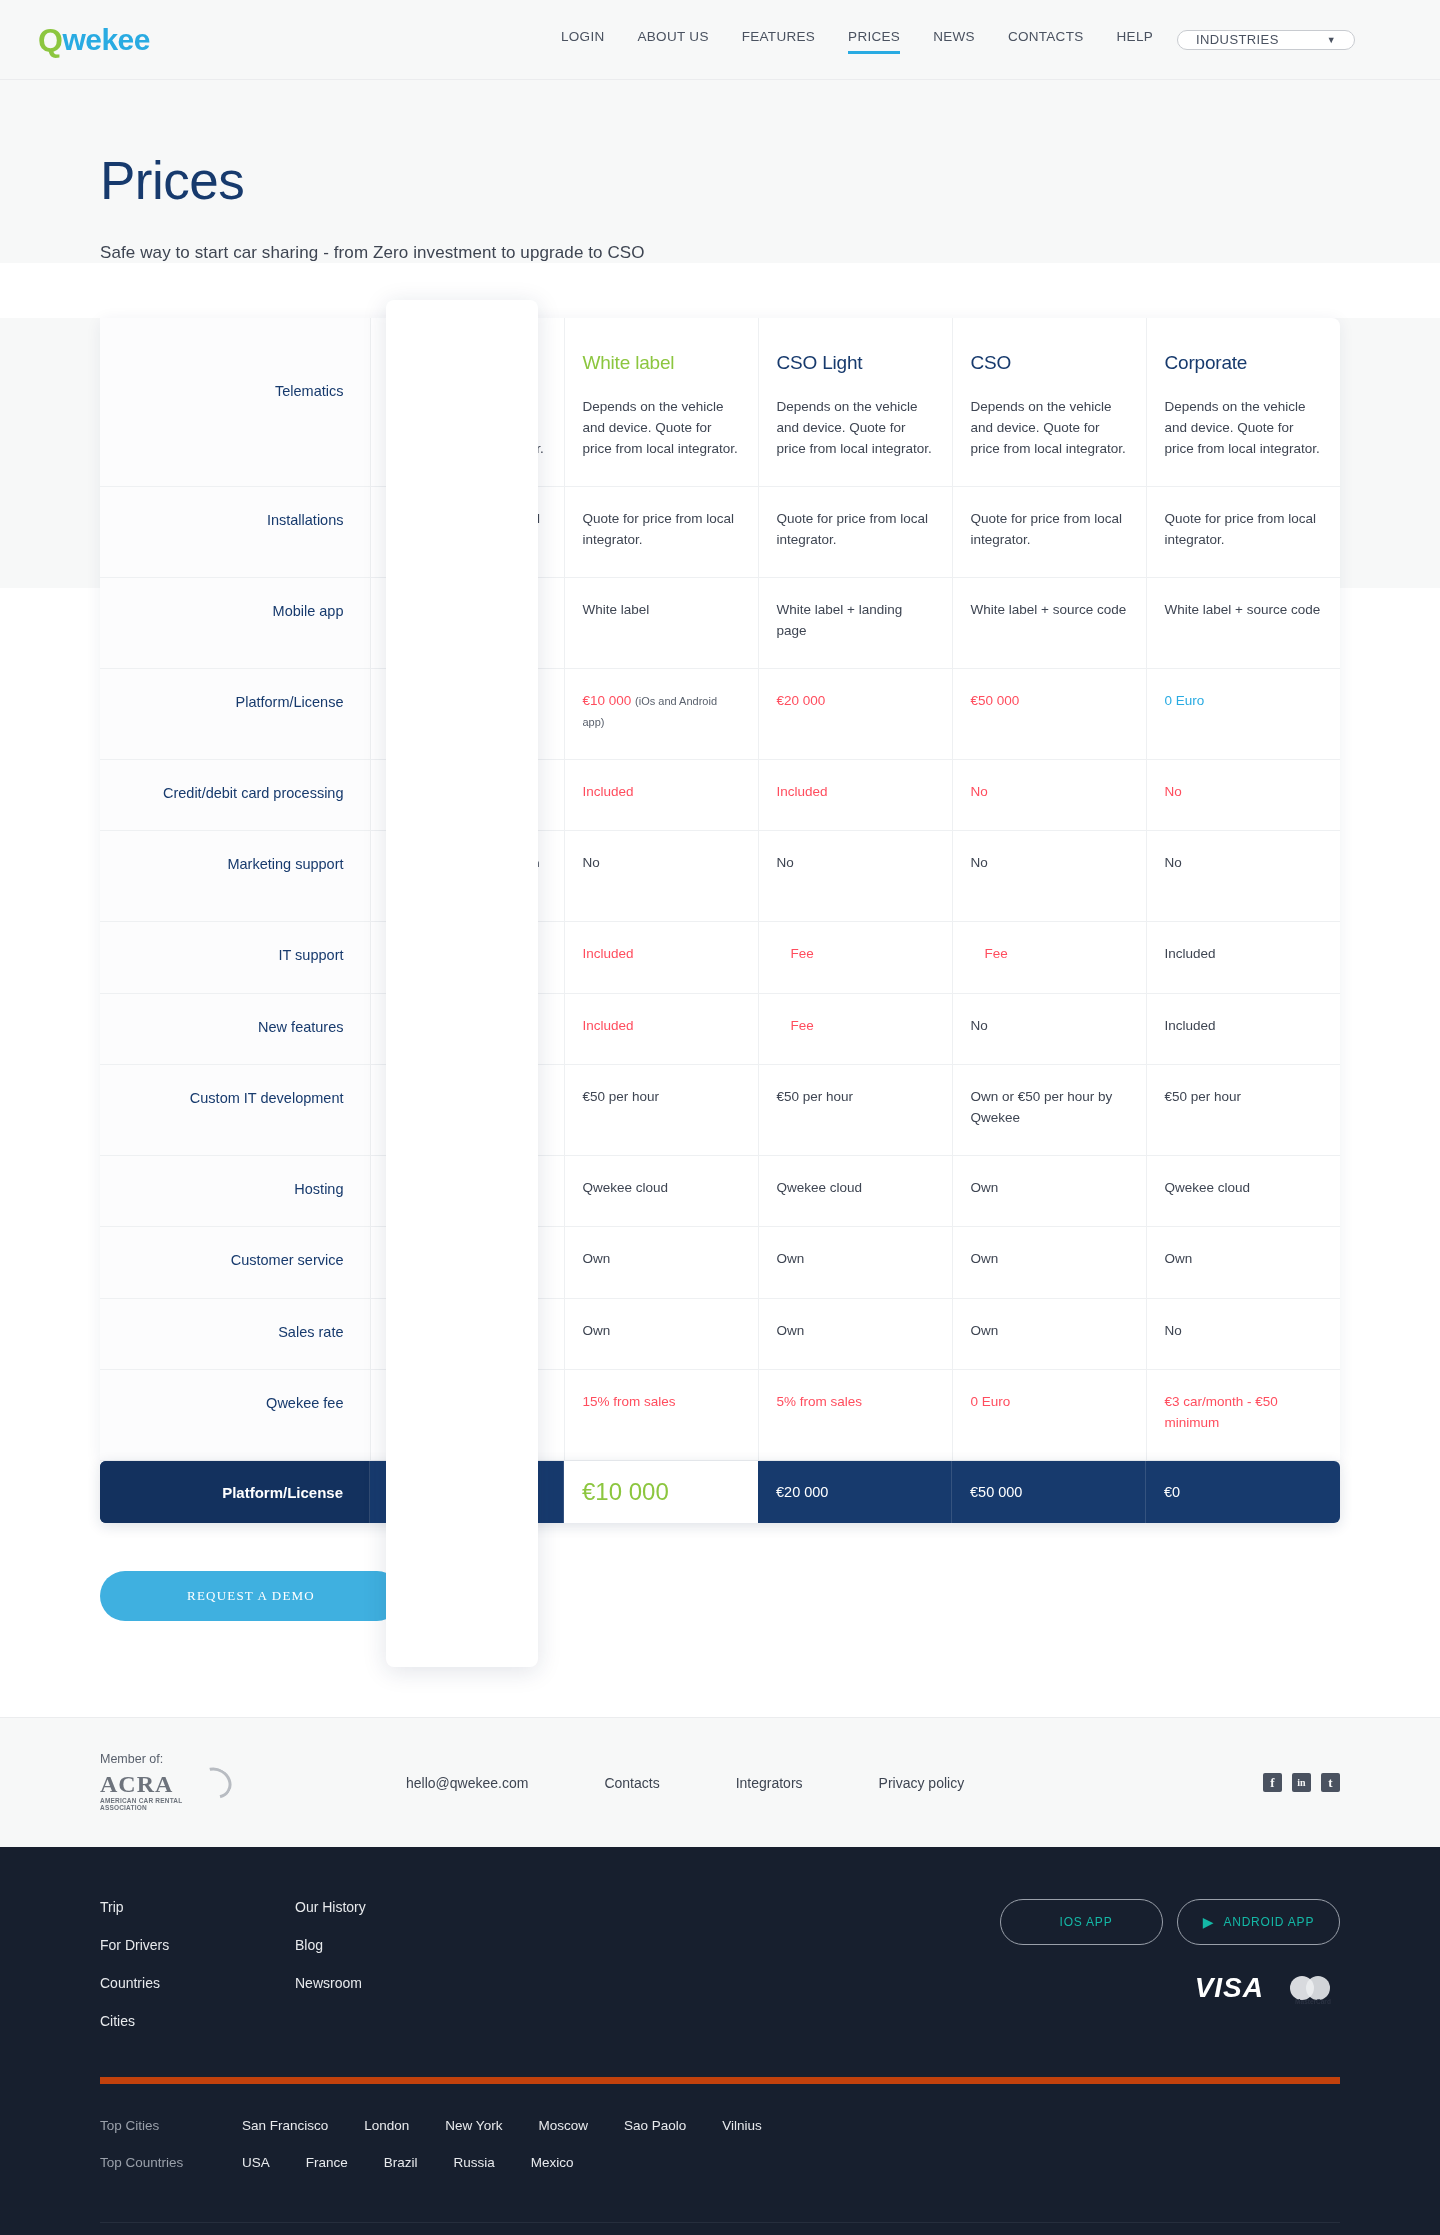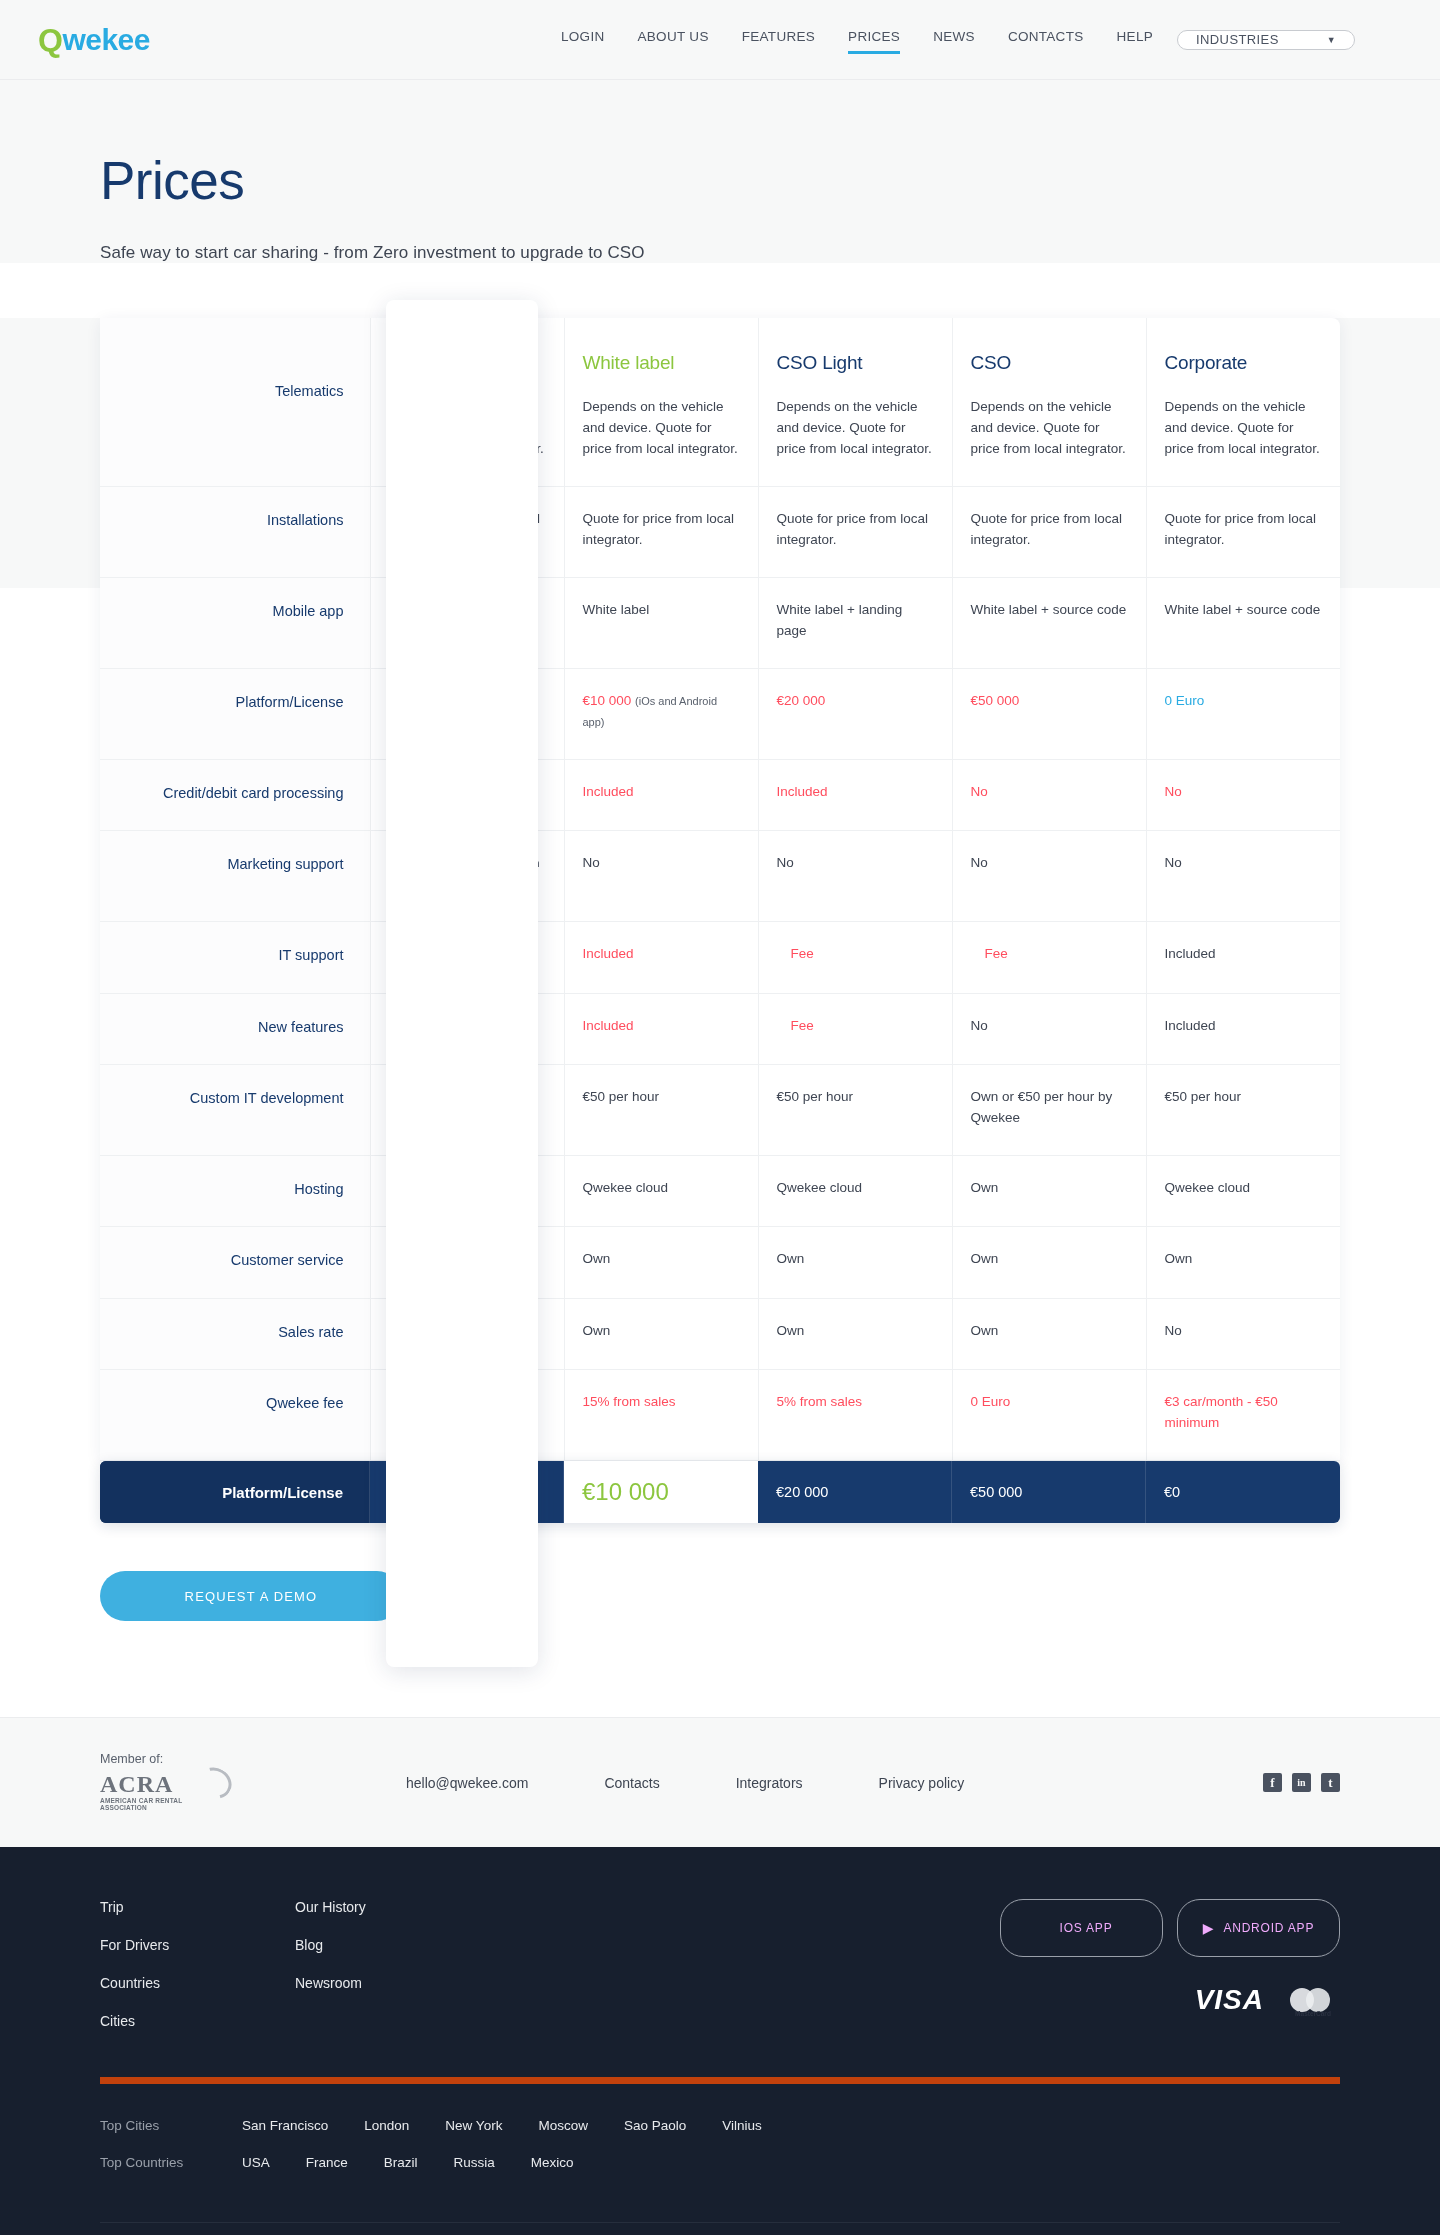--- a/index.html
+++ b/index.html
@@ -203,21 +203,21 @@
     justify-content: center;
     width: 302px;
     height: 50px;
     background: #3fb0e0;
     color: #fff;
     border: none;
     border-radius: 25px;
     font-size: 13px;
     letter-spacing: 1.2px;
     cursor: pointer;
-    font-family: Liberation Sans, sans-serif;
+    font-family: Liberation Serif, serif;
   }
 
   
   .light-footer {
     margin-top: 86px;
     background: #f7f8f8;
     border-top: 1px solid #ebecee;
     height: 130px;
     display: flex;
     align-items: center;
@@ -277,26 +277,26 @@
   }
 
   
   .dark-footer { background: #171f2e; padding: 52px 100px 0 100px; }
   .df-top { display: flex; align-items: flex-start; padding-bottom: 48px; }
   .df-col { width: 195px; display: flex; flex-direction: column; gap: 22px; }
   .df-col a { color: #e8eaed; font-size: 14px; text-decoration: none; }
   .apps { margin-left: auto; display: flex; flex-direction: column; align-items: flex-end; }
   .app-row { display: flex; gap: 14px; }
   .app-btn {
-    width: 163px; height: 58px;
+    width: 163px; height: 46px;
     border: 1px solid #9aa0aa;
     border-radius: 23px;
     display: flex; align-items: center; justify-content: center;
     gap: 9px;
-    color: #f0abfc; font-size: 12px; letter-spacing: 0.8px;
+    color: #14b8a6; font-size: 12px; letter-spacing: 0.8px;
     background: transparent;
     font-family: "Liberation Sans", sans-serif;
     cursor: pointer;
   }
   .cards { display: flex; align-items: center; gap: 22px; margin-top: 26px; }
   .visa {
     color: #fff; font-style: italic; font-weight: bold;
     font-size: 28px; letter-spacing: 1px;
     font-family: "Liberation Sans", sans-serif;
   }

